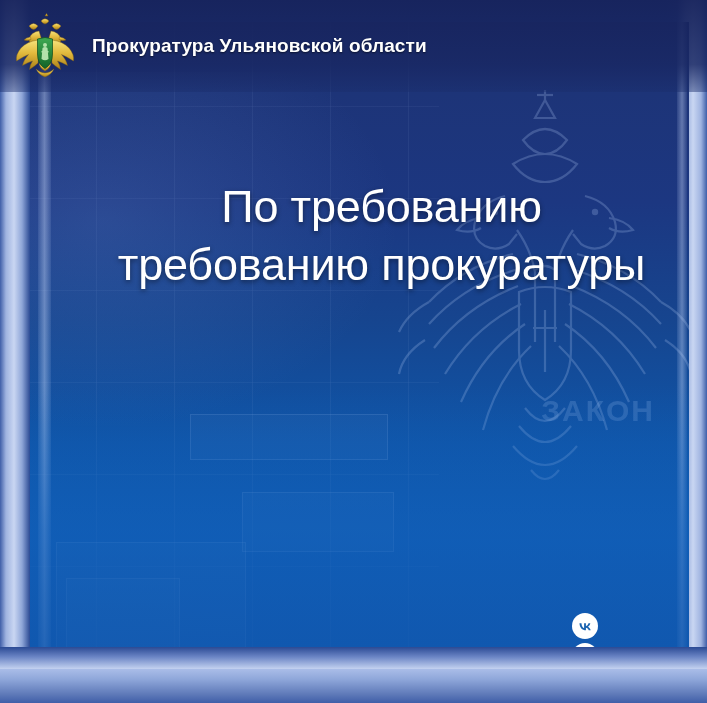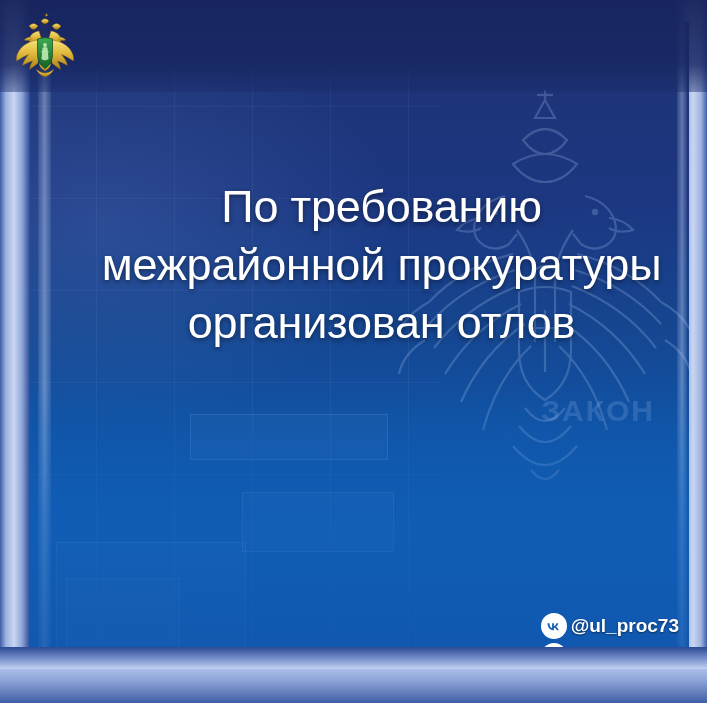--- a/index.html
+++ b/index.html
@@ -346,36 +346,35 @@
 
         <path d="M47 52 q15 -6 30 0 l0 30 q0 20 -15 29 q-15 -9 -15 -29 z" fill="url(#grn)" stroke="#0d4a1c" stroke-width="1.4"></path>
 
         <g fill="#bfe9b4" opacity=".92">
           <circle cx="62" cy="64" r="4"></circle>
           <path d="M57 70 q5 -4 10 0 l2 22 q-7 5 -14 0 z"></path>
           <path d="M55 76 l14 0 l0 3 l-14 0 z"></path>
         </g>
       </svg>
     </div>
+    <div class="org-title">Прокуратура Ульяновской области</div>
   </div>
 
   <div class="headline">
     <span class="ln">По требованию</span>
-    <span class="ln">межрайонной прокуратуры</span>
-    <span class="ln">организован отлов</span>
+    <span class="ln">требованию прокуратуры</span>
   </div>
 
   <div class="socials">
     <div class="social-row">
       <span class="social-icon">
         <svg viewBox="0 0 24 24" xmlns="http://www.w3.org/2000/svg" aria-hidden="true">
           <path fill="#1b63b0" d="M12.6 17.2c-5.3 0-8.9-3.8-9.1-9.9h2.8c.1 4.5 2.2 6.4 3.7 6.8V7.3h2.6v4c1.5-.2 3.1-2 3.6-4h2.6c-.4 2.4-2.1 4.2-3.3 5 1.2.6 3.1 2.2 3.9 4.9h-2.9c-.6-1.9-2-3.3-3.9-3.5v3.5z"></path>
         </svg>
       </span>
-      <span class="social-handle">@ul_proc73</span>
     </div>
     <div class="social-row">
       <span class="social-icon">
         <svg viewBox="0 0 24 24" xmlns="http://www.w3.org/2000/svg" aria-hidden="true">
           <path fill="#1b63b0" d="M20.7 4.3 2.9 11.1c-1 .4-1 1.1-.2 1.3l4.5 1.4 1.7 5.3c.2.6.4.8 1 .8.5 0 .7-.2 1-.5l2.2-2.1 4.5 3.3c.8.5 1.4.2 1.6-.8l2.9-13.7c.3-1.2-.5-1.8-1.4-1.4zM8.6 13.6 17 8.3c.4-.2.8 0 .5.3l-7.2 6.5-.3 3z"></path>
         </svg>
       </span>
       <span class="social-handle">@ulproc</span>
     </div>
   </div>

